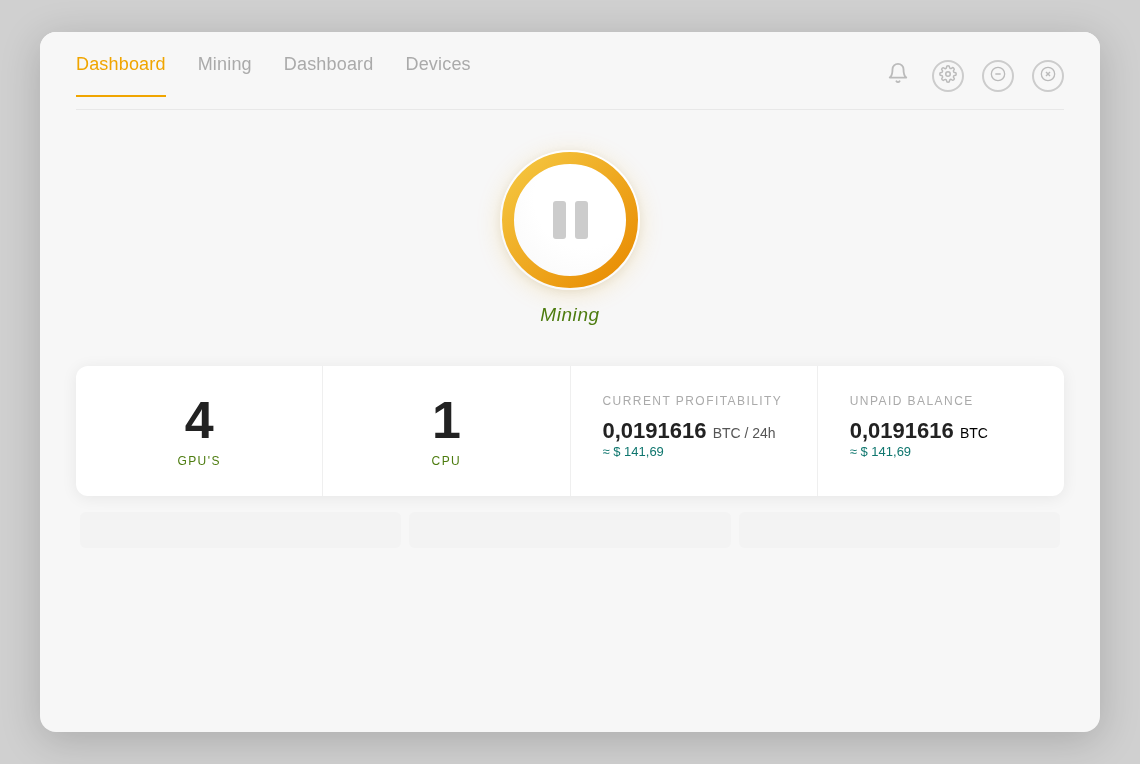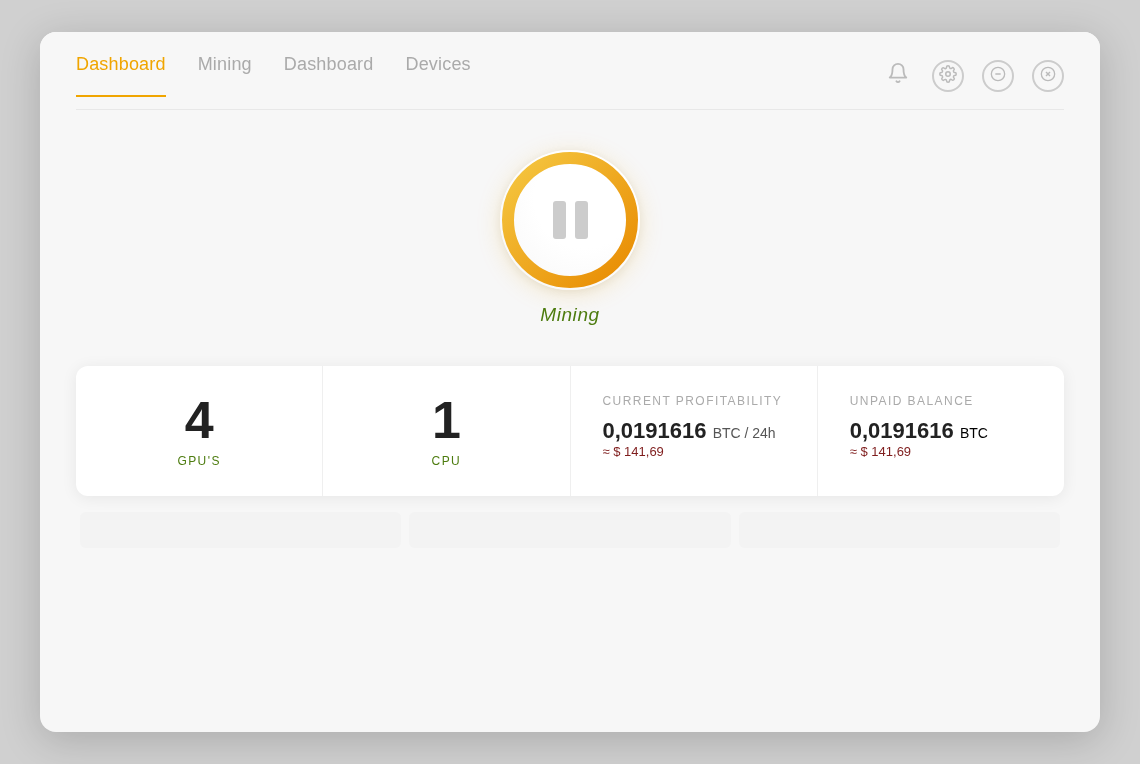--- a/index.html
+++ b/index.html
@@ -210,21 +210,21 @@
     }
 
     .stat-btc-value {
       font-size: 22px;
       font-weight: 700;
       color: #222;
     }
 
     .stat-usd-value {
       font-size: 13px;
-      color: #7f1d1d;
+      color: #0f766e;
       font-weight: 400;
     }
 
     
     .bottom-partial {
       width: 100%;
       margin-top: 16px;
       display: flex;
       gap: 0;
     }

